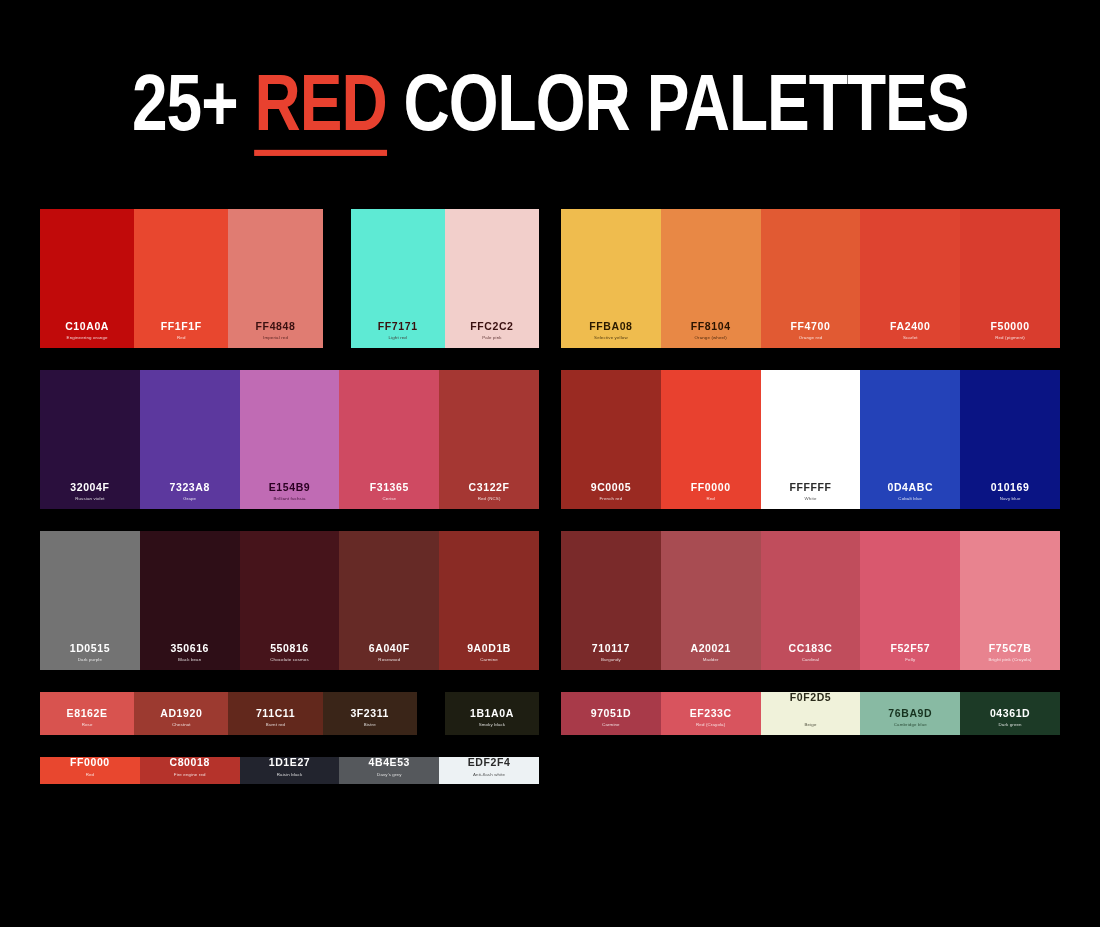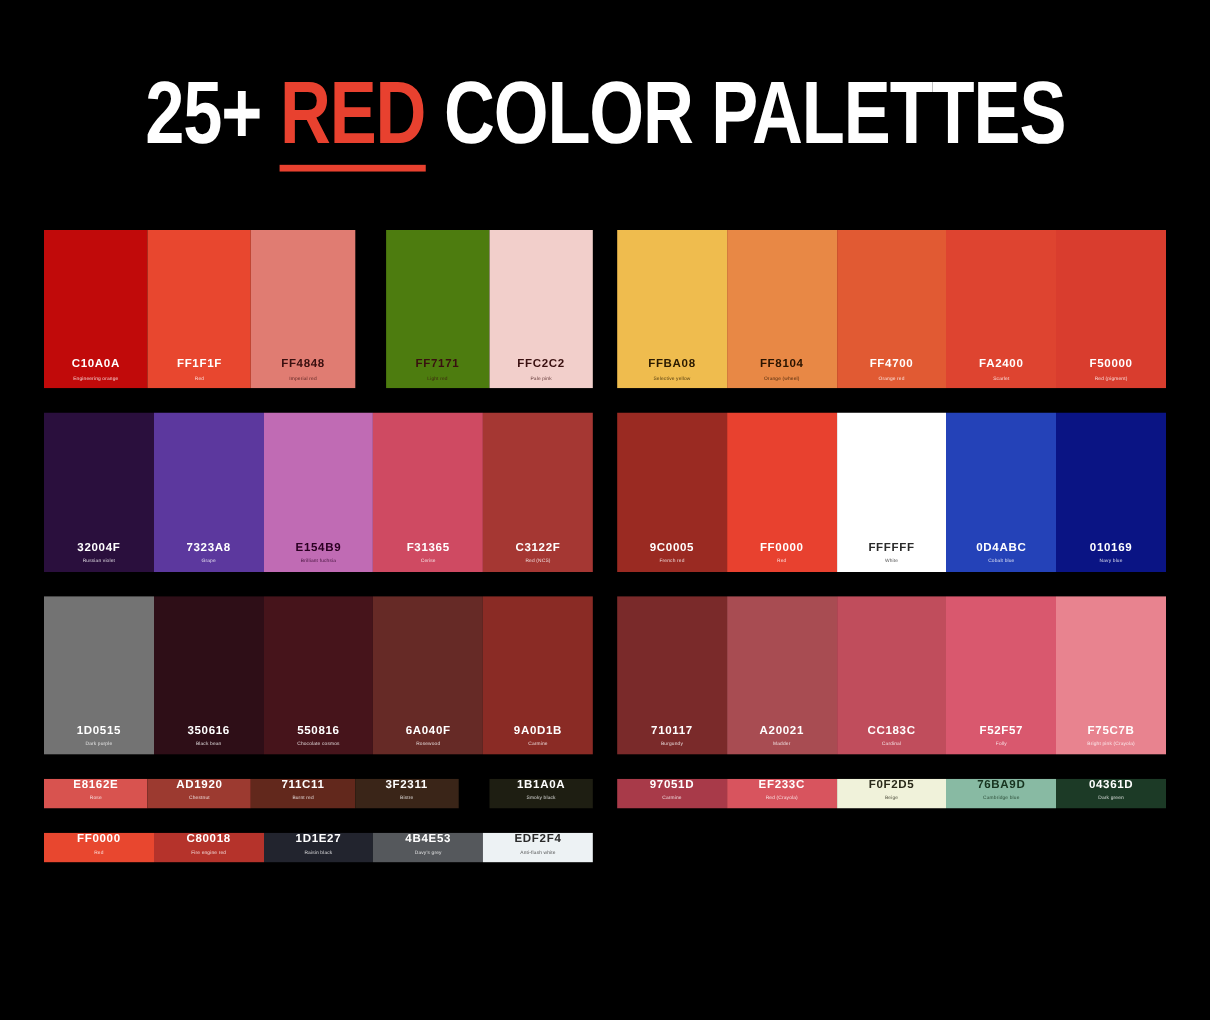--- a/index.html
+++ b/index.html
@@ -107,21 +107,21 @@
           <div class="sub" style="color: rgb(255, 255, 255);">Engineering orange</div>
         </div>
         <div class="swatch" style="background: rgb(232, 71, 47);">
           <div class="hex" style="color: rgb(255, 255, 255);">FF1F1F</div>
           <div class="sub" style="color: rgb(255, 255, 255);">Red</div>
         </div>
         <div class="swatch" style="background: rgb(224, 124, 114);">
           <div class="hex" style="color: rgb(58, 16, 16);">FF4848</div>
           <div class="sub" style="color: rgb(58, 16, 16);">Imperial red</div>
         </div>
-        <div class="swatch" style="background: #4d7c0f; margin-left: 28px;">
+        <div class="swatch" style="background: #5eead4; margin-left: 28px;">
           <div class="hex" style="color: rgb(58, 16, 16);">FF7171</div>
           <div class="sub" style="color: rgb(58, 16, 16);">Light red</div>
         </div>
         <div class="swatch" style="background: rgb(242, 207, 203);">
           <div class="hex" style="color: rgb(58, 16, 16);">FFC2C2</div>
           <div class="sub" style="color: rgb(58, 16, 16);">Pale pink</div>
         </div>
       </div>
       <div class="palette">
         <div class="swatch" style="background: rgb(239, 188, 78);">
@@ -257,21 +257,21 @@
       </div>
       <div class="palette">
         <div class="swatch" style="background: rgb(168, 58, 73);">
           <div class="hex" style="color: rgb(255, 255, 255);">97051D</div>
           <div class="sub" style="color: rgb(255, 255, 255);">Carmine</div>
         </div>
         <div class="swatch" style="background: rgb(216, 84, 94);">
           <div class="hex" style="color: rgb(255, 255, 255);">EF233C</div>
           <div class="sub" style="color: rgb(255, 255, 255);">Red (Crayola)</div>
         </div>
-        <div class="swatch" style="background: rgb(240, 242, 218);">
+        <div class="swatch" style="background: rgb(240, 242, 218); gap: 16px;">
           <div class="hex" style="color: rgb(42, 42, 26);">F0F2D5</div>
           <div class="sub" style="color: rgb(42, 42, 26);">Beige</div>
         </div>
         <div class="swatch" style="background: rgb(136, 186, 163);">
           <div class="hex" style="color: rgb(23, 51, 31);">76BA9D</div>
           <div class="sub" style="color: rgb(23, 51, 31);">Cambridge blue</div>
         </div>
         <div class="swatch" style="background: rgb(28, 58, 38);">
           <div class="hex" style="color: rgb(255, 255, 255);">04361D</div>
           <div class="sub" style="color: rgb(255, 255, 255);">Dark green</div>

